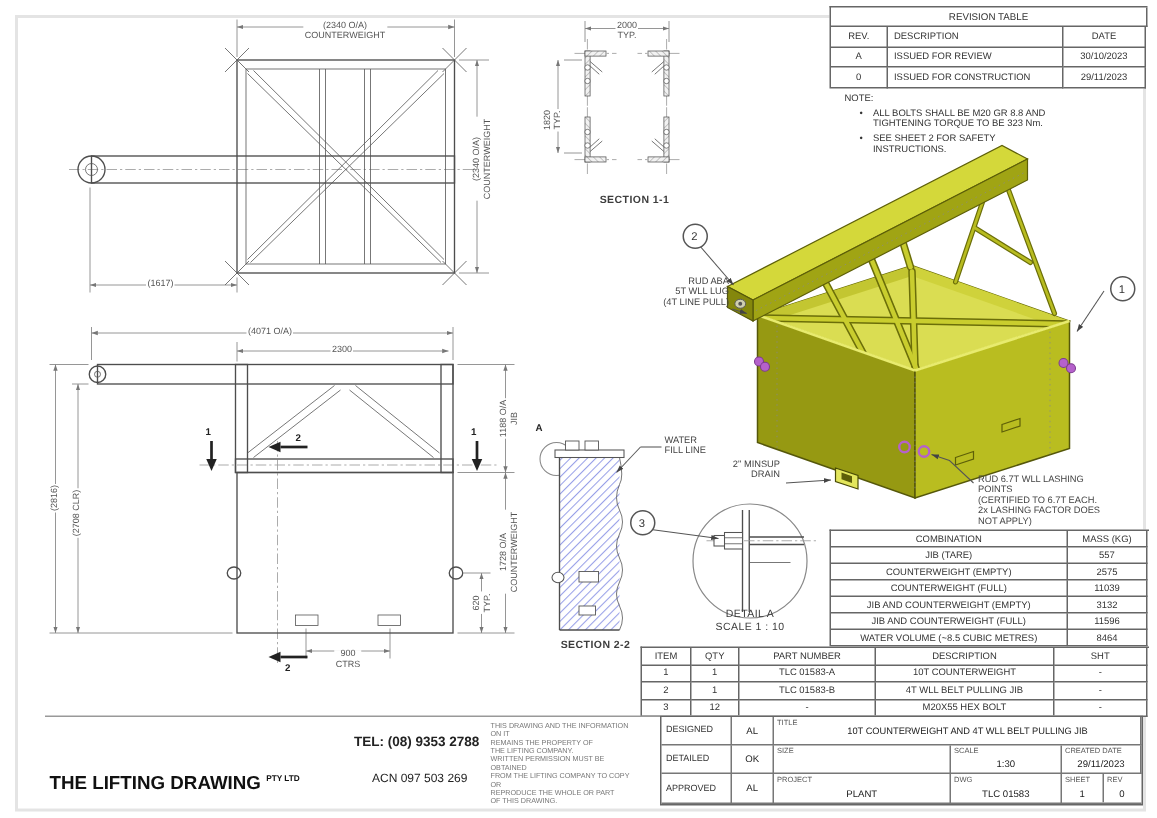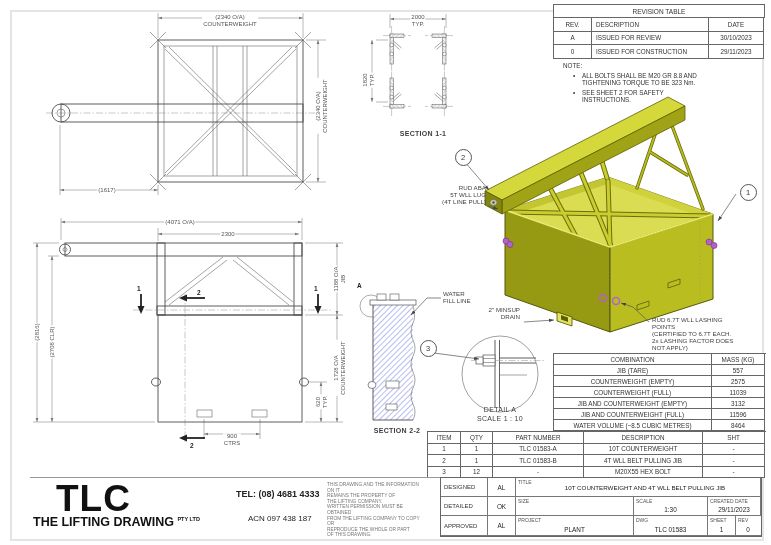--- a/index.html
+++ b/index.html
@@ -456,24 +456,23 @@
       <div style="position:relative;border-right:1px solid #777">
           <span class="sl">SHEET</span>
           <span class="vv low">1</span>
         </div>
       <div style="position:relative">
           <span class="sl">REV</span>
           <span class="vv low">0</span>
         </div>
     </div>
   </div>
-  <div id="logo-tlc">TLC</div>
   <div id="logo-sub"><span>THE LIFTING DRAWING</span> <span class="sup">PTY LTD</span></div>
-  <div id="tel">TEL: (08) 4681 4333</div>
-  <div id="acn">ACN 097 438 187</div>
+  <div id="tel">TEL: (08) 9353 2788</div>
+  <div id="acn">ACN 097 503 269</div>
   <div id="legal">THIS DRAWING AND THE INFORMATION ON IT
 REMAINS THE PROPERTY OF
 THE LIFTING COMPANY.
 WRITTEN PERMISSION MUST BE OBTAINED
 FROM THE LIFTING COMPANY TO COPY OR
 REPRODUCE THE WHOLE OR PART
 OF THIS DRAWING.</div>
 </div>
 
 </body></html>

